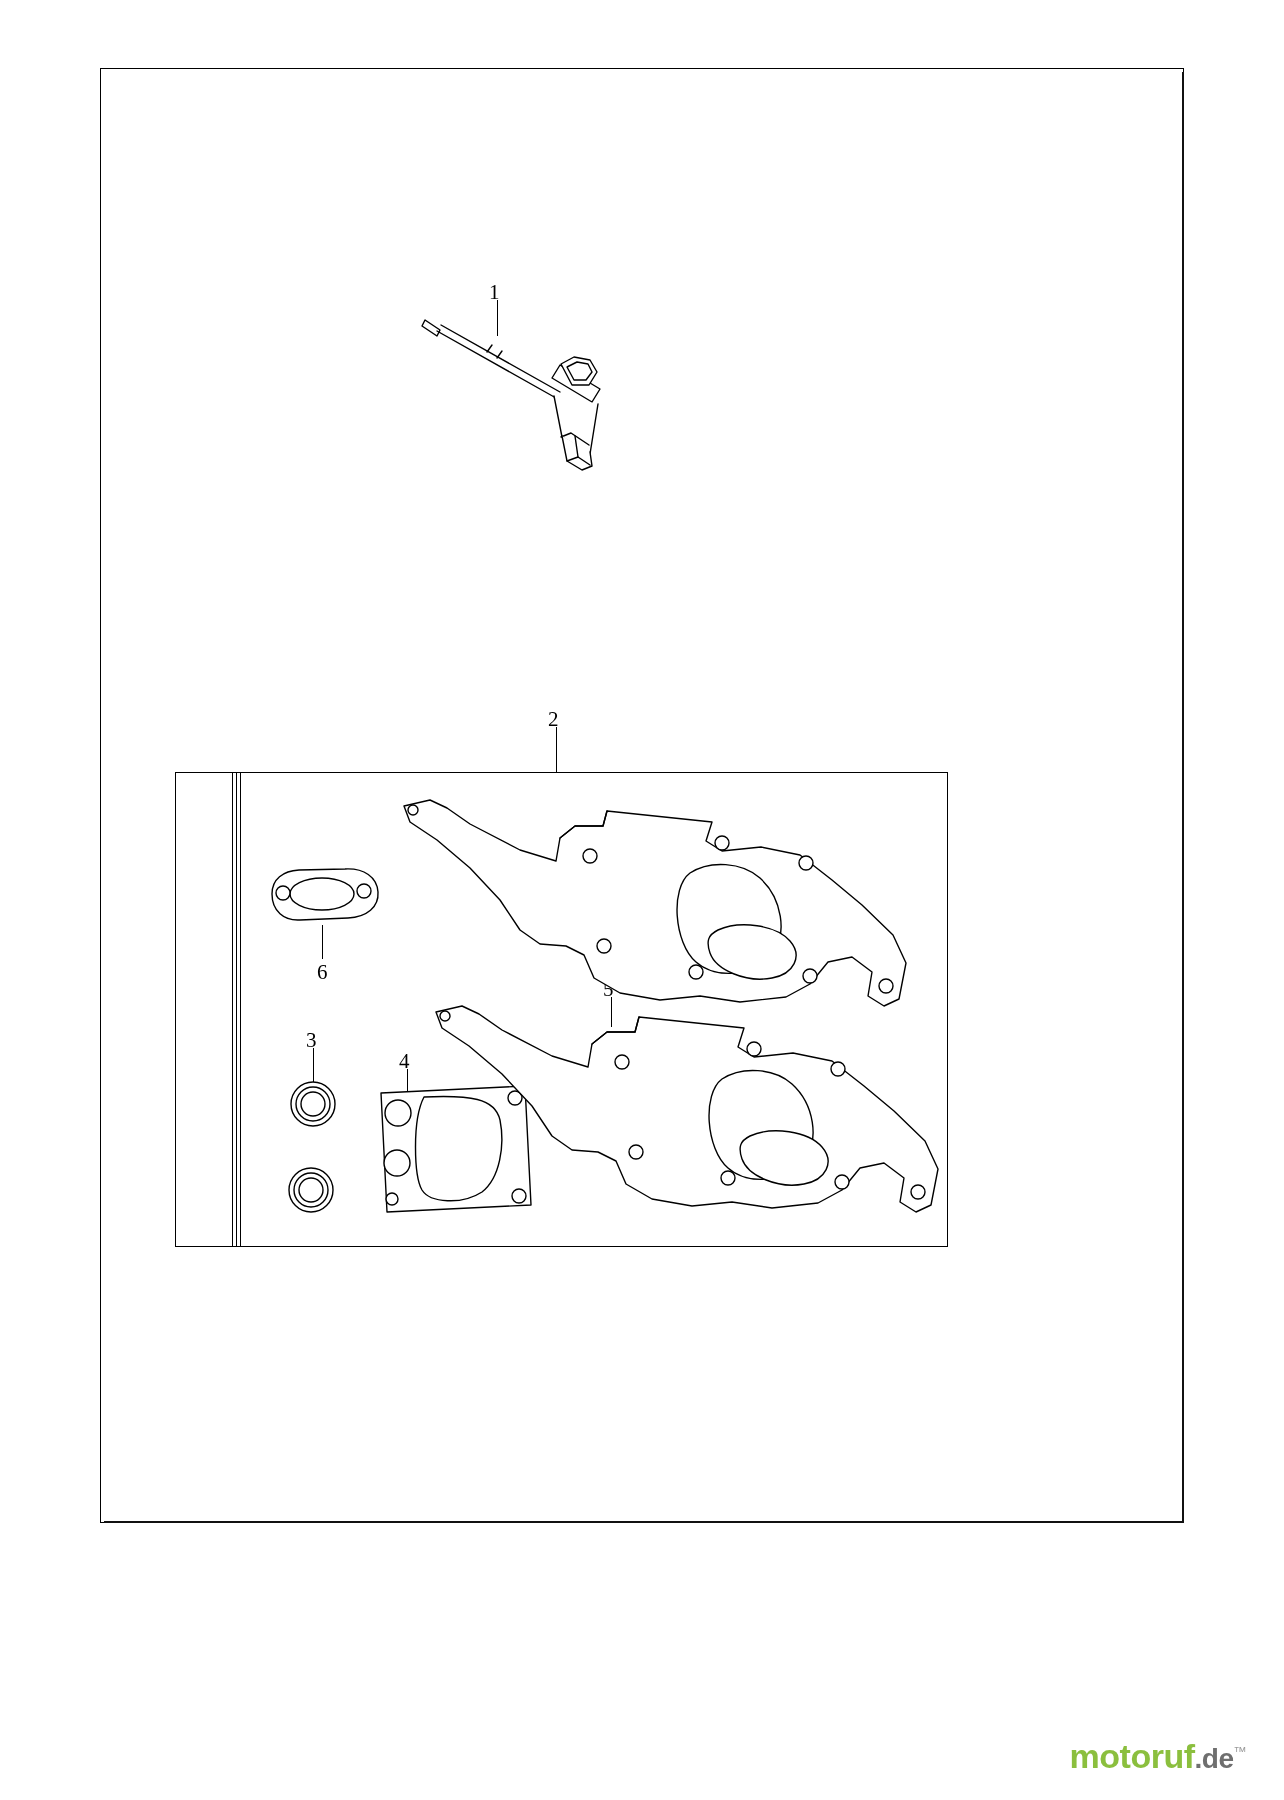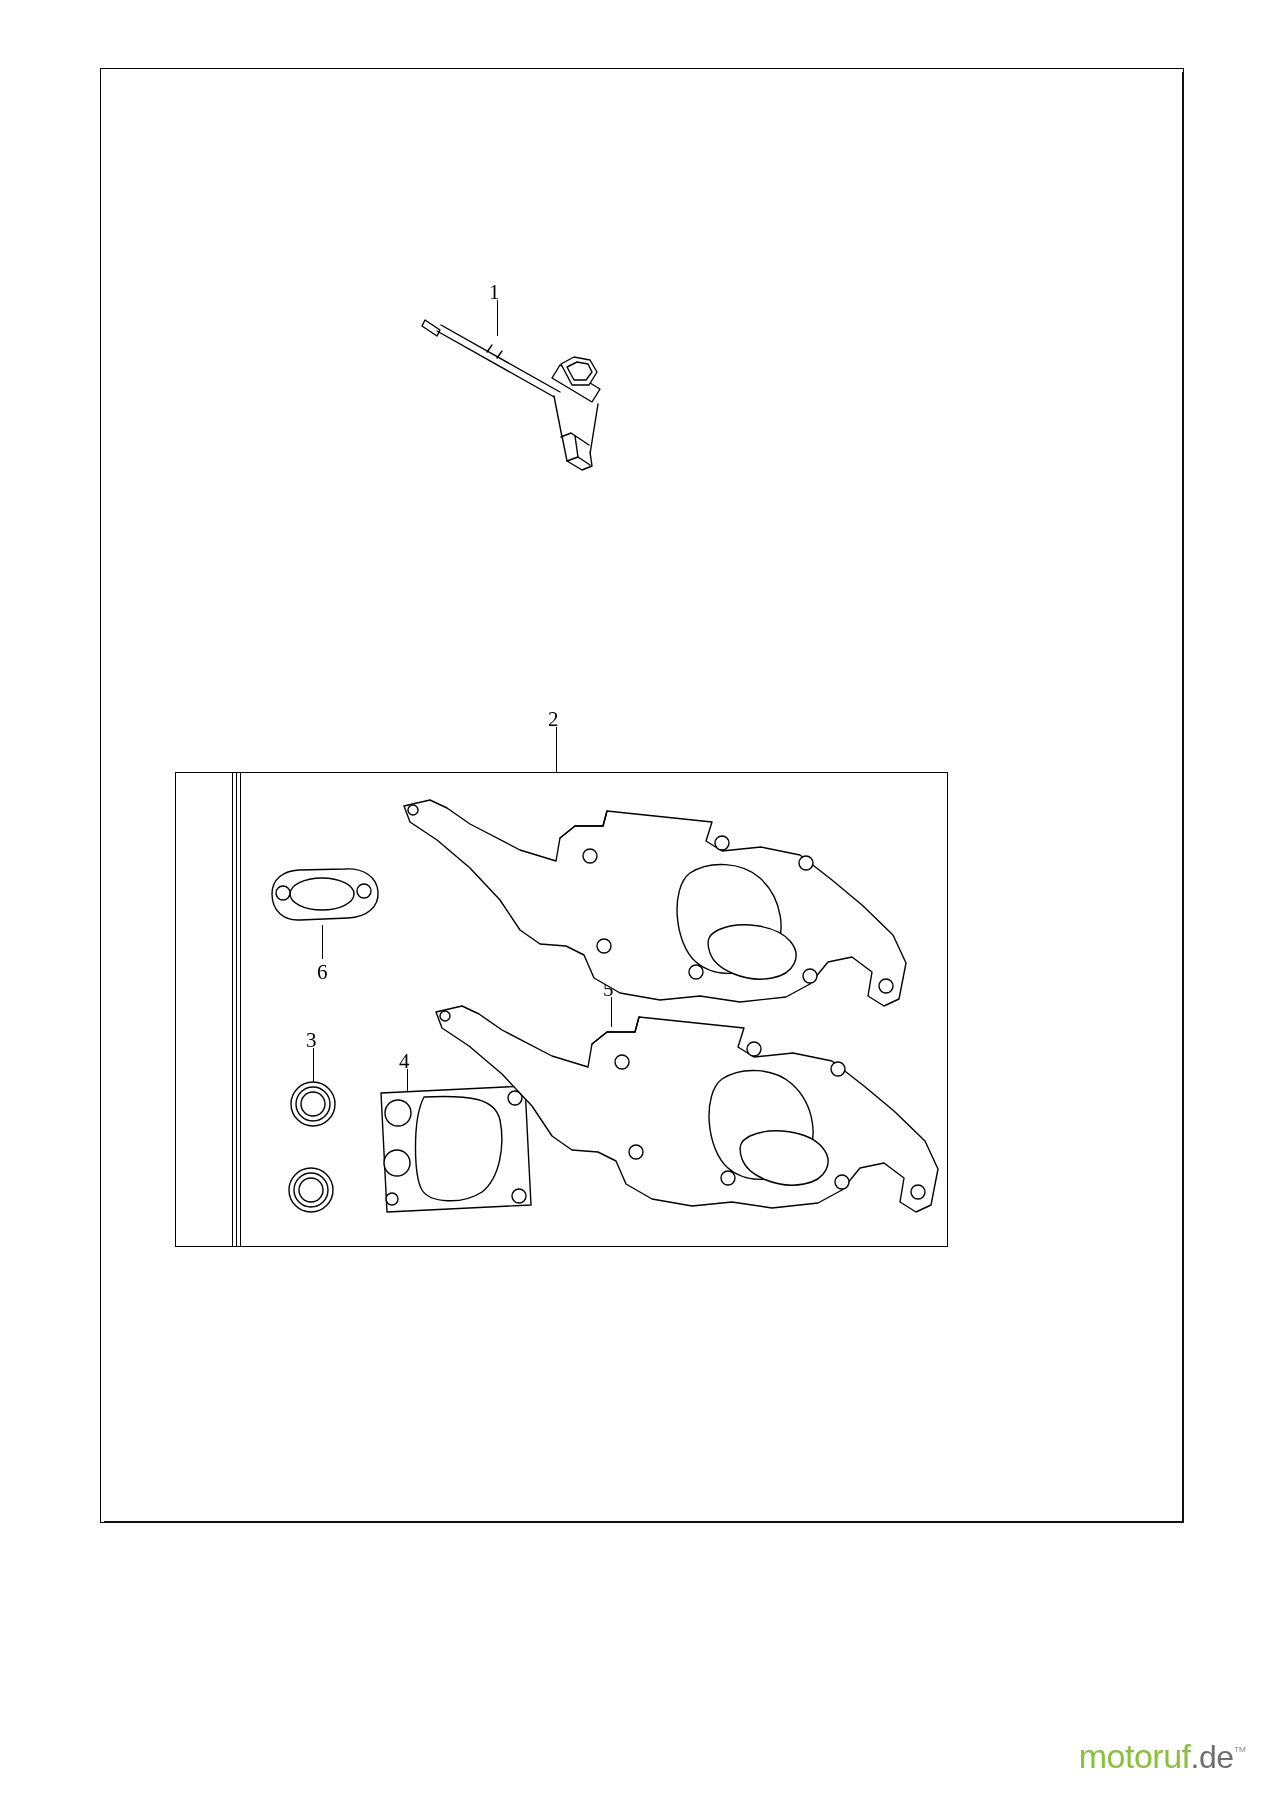--- a/index.html
+++ b/index.html
@@ -79,22 +79,22 @@
   }
   .wm {
     position: absolute;
     right: 38px;
     bottom: 24px;
     font-family: "Liberation Sans", sans-serif;
     font-size: 34px;
     letter-spacing: -0.5px;
     white-space: nowrap;
   }
-  .wm .a { color: #8bbf3e; font-weight: 400; text-align: center; }
-  .wm .b { color: #6f6f6f; font-weight: 400; font-size: 32px; }
+  .wm .a { color: #8bbf3e; font-weight: 700; text-align: center; }
+  .wm .b { color: #6f6f6f; font-weight: 700; font-size: 28px; }
   .wm .c { color: #9a9a9a; font-size: 13px; vertical-align: super; }
 </style>
 </head>
 <body>
 
 <div id="page">
 
   <div class="page-frame"></div>
 
   <div class="kit-box">

